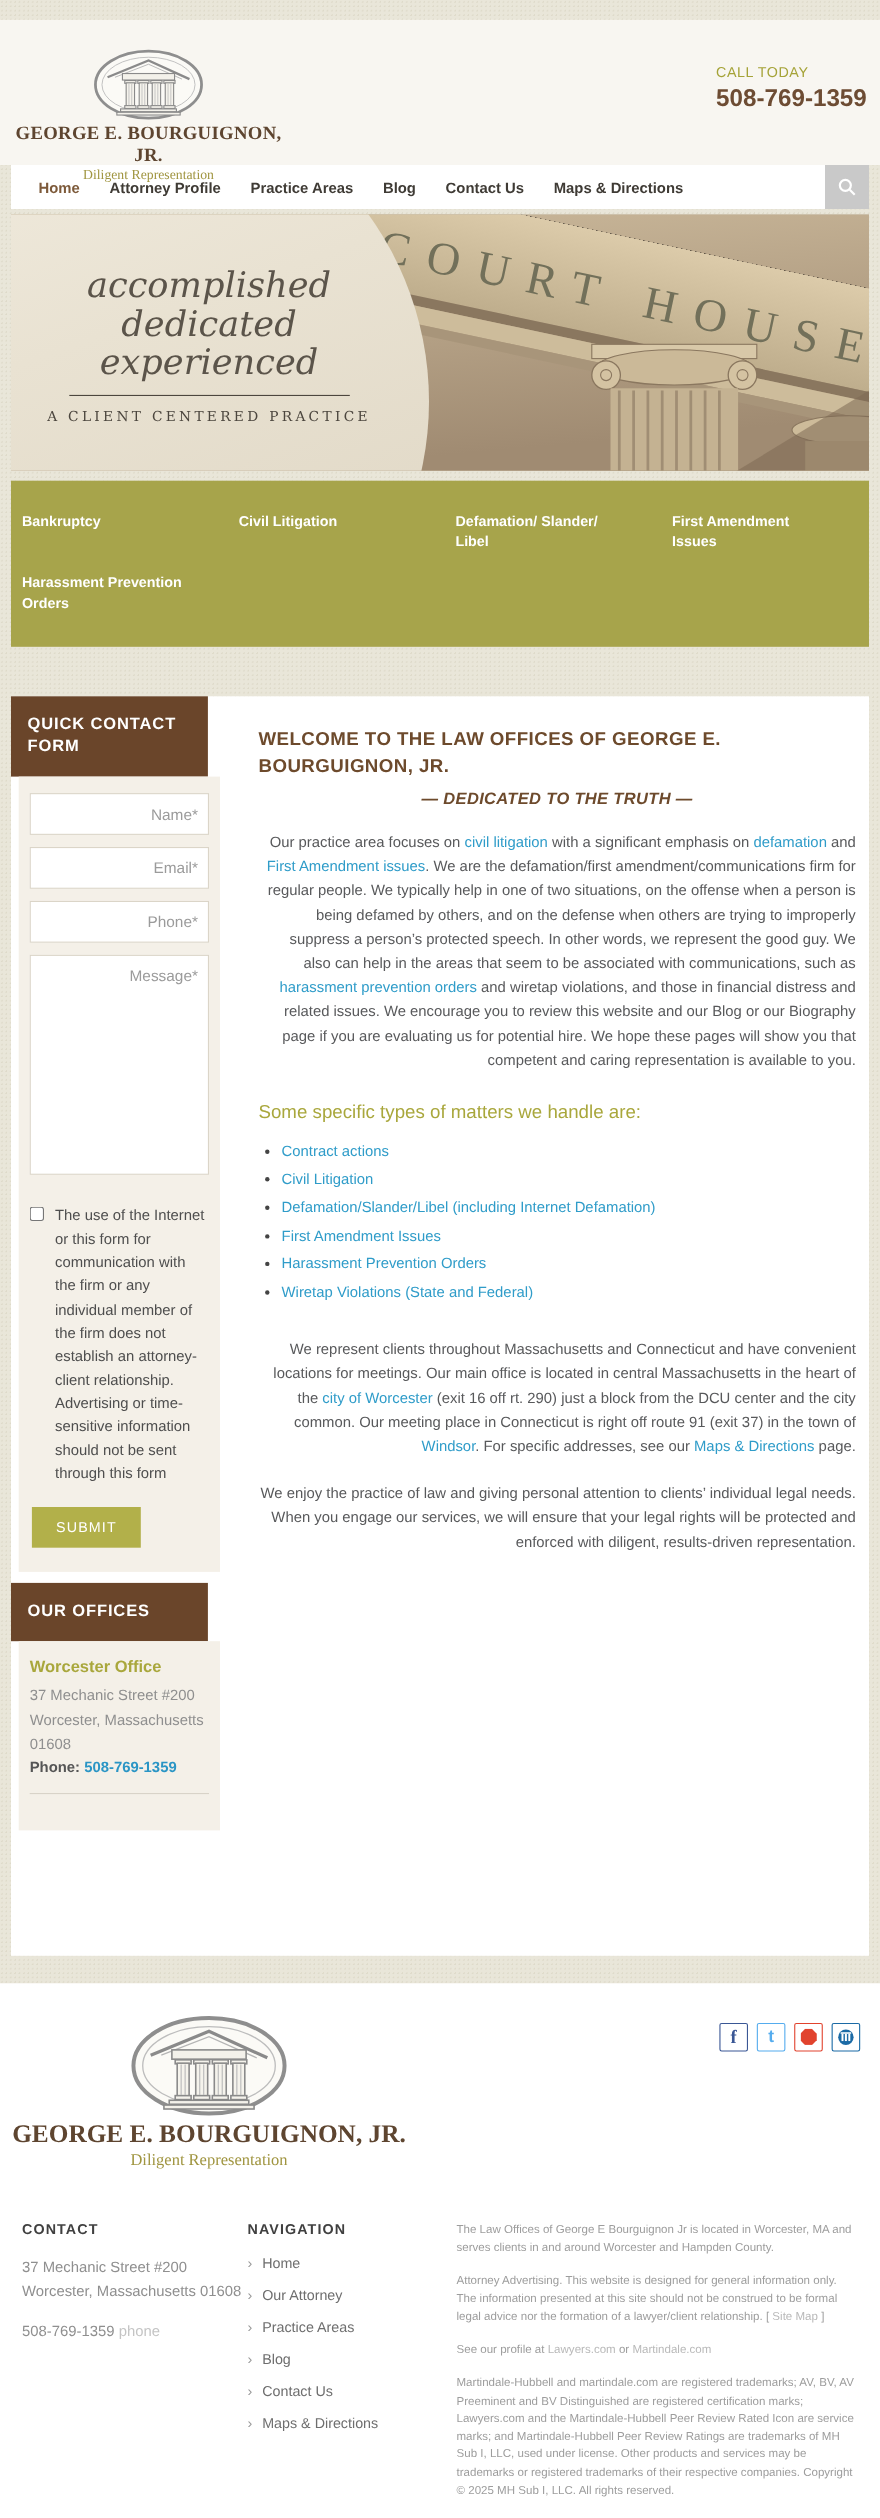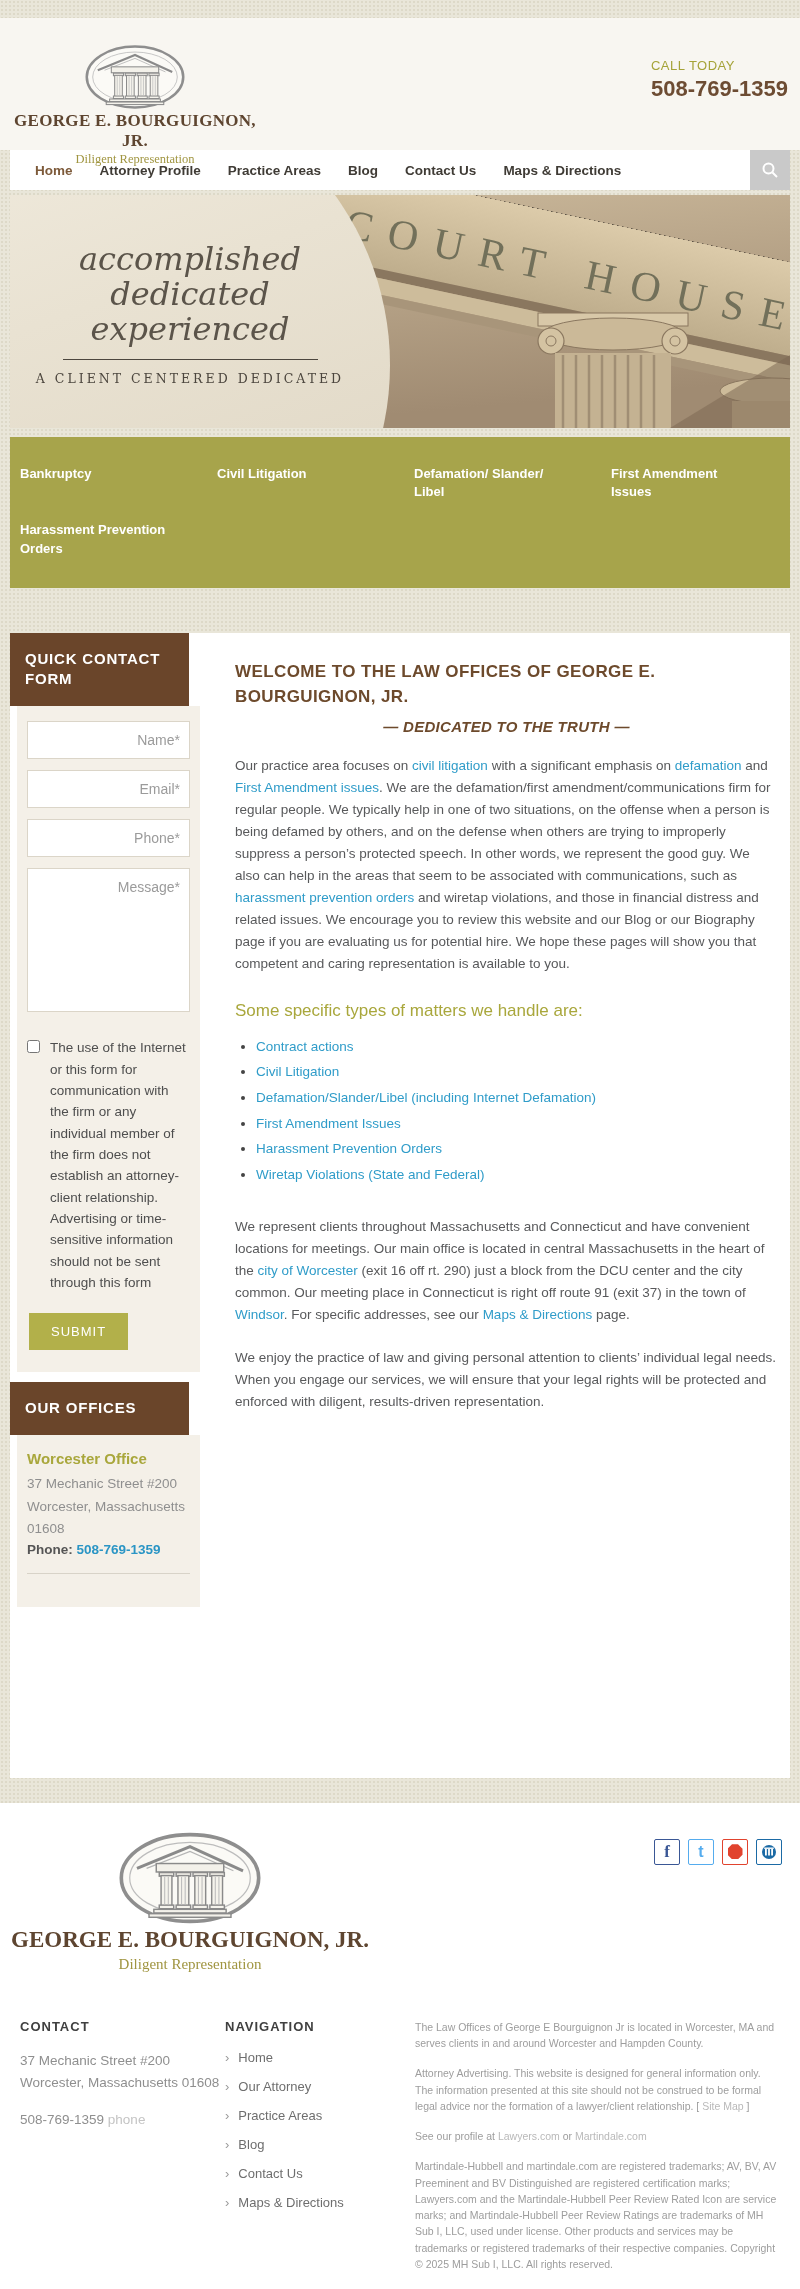--- a/index.html
+++ b/index.html
@@ -48,38 +48,38 @@
   
   .content { background:#ffffff; display:flex; min-height:1145px; }
   .sidebar { width:195px; flex-shrink:0; }
   .side-header { background:#6a452a; color:#fff; font-weight:bold; font-size:15px; letter-spacing:0.8px; line-height:1.35; padding:16px 15px 17px; width:179px; }
   .side-panel { background:#f4f0e8; margin:0 5px 0 7px; padding:15px 10px 18px; }
   .side-panel input, .side-panel textarea {
     width:100%; border:1px solid #dbd5c8; background:#fff; padding:10px 9px; font-size:14px; color:#555;
     font-family:"Liberation Sans", sans-serif; margin-bottom:11px; outline:none;text-align:right;
   }
   .side-panel ::placeholder { color:#9b9b9b; opacity:1; }
-  .side-panel textarea { height:144px; resize:none; }
+  .side-panel textarea { height:200px; resize:none; }
   .consent { display:flex; gap:10px; margin-top:10px; }
   .consent input { width:13px; height:13px; margin:3px 0 0; flex-shrink:0; }
   .consent-text { font-size:13.5px; color:#4e4e4e; line-height:1.58; }
   .submit-btn { display:inline-block; background:#b2b04a; color:#fff; border:none; font-size:13px; letter-spacing:1px;
     padding:11px 22px; margin:20px 0 4px 2px; cursor:pointer; font-family:"Liberation Sans", sans-serif; }
   .offices-header { margin-top:10px; }
   .office-name { color:#a9a73c; font-weight:bold; font-size:15px; margin-bottom:6px; }
   .office-line { font-size:13.5px; color:#8f8f8f; line-height:1.65; }
   .office-phone { font-size:13.5px; margin-top:2px; }
   .office-phone .lbl { font-weight:bold; color:#555; }
   .office-phone a { color:#2a95c5; text-decoration:none; font-weight:bold; }
   .office-divider { border:0; border-top:1px solid #d8d3c8; margin:16px 0 15px; }
 
   .main { flex:1; padding:26px 12px 0 30px; }
   .main h1 { font-size:17px; font-weight:bold; color:#6d4a2c; letter-spacing:0.4px; line-height:1.5; margin:0 0 8px; max-width:545px; }
   .main h2 { text-align:center; font-style:italic; font-weight:bold; font-size:15px; color:#6d4a2c; margin:0 0 20px; letter-spacing:0.3px; }
-  .main p { font-size:13.5px; color:#58595b; line-height:1.63; margin:0 0 21px; }
+  .main p { font-size:13.5px; color:#58595b; line-height:1.63; margin:0 0 21px;text-align:right; }
   .lnk { color:#2f9cc9; text-decoration:none; cursor:pointer; }
   .lnk.muted { color:#b9b9b9; }
   .main h3 { color:#a9a73c; font-size:17px; font-weight:normal; margin:26px 0 13px; }
   .matters { margin:0 0 28px; padding-left:21px; }
   .matters li { font-size:13.5px; color:#444; line-height:1.9; }
   .matters a { color:#2f9cc9; text-decoration:none; }
 
   
   .footer { background:#ffffff; margin-top:25px; padding-bottom:34px; }
   .footer-top { position:relative; padding:28px 0 20px; }
@@ -225,21 +225,21 @@
         <rect x="722" y="206" width="58" height="27" fill="#c0ad8c"></rect>
         <polygon points="660,233 780,160 780,233" fill="#7d6a54" opacity="0.55"></polygon>
       </g>
     </svg>
     <div class="hero-circle"></div>
     <div class="hero-text">
       <div class="hero-line">accomplished</div>
       <div class="hero-line">dedicated</div>
       <div class="hero-line">experienced</div>
       <hr class="hero-rule">
-      <div class="hero-sub">A CLIENT CENTERED DEDICATED</div>
+      <div class="hero-sub">A CLIENT CENTERED PRACTICE</div>
     </div>
   </div>
 
   <div class="band">
 
       <a href="#" class="band-item">Bankruptcy</a>
 
       <a href="#" class="band-item">Civil Litigation</a>
 
       <a href="#" class="band-item">Defamation/ Slander/ Libel</a>

